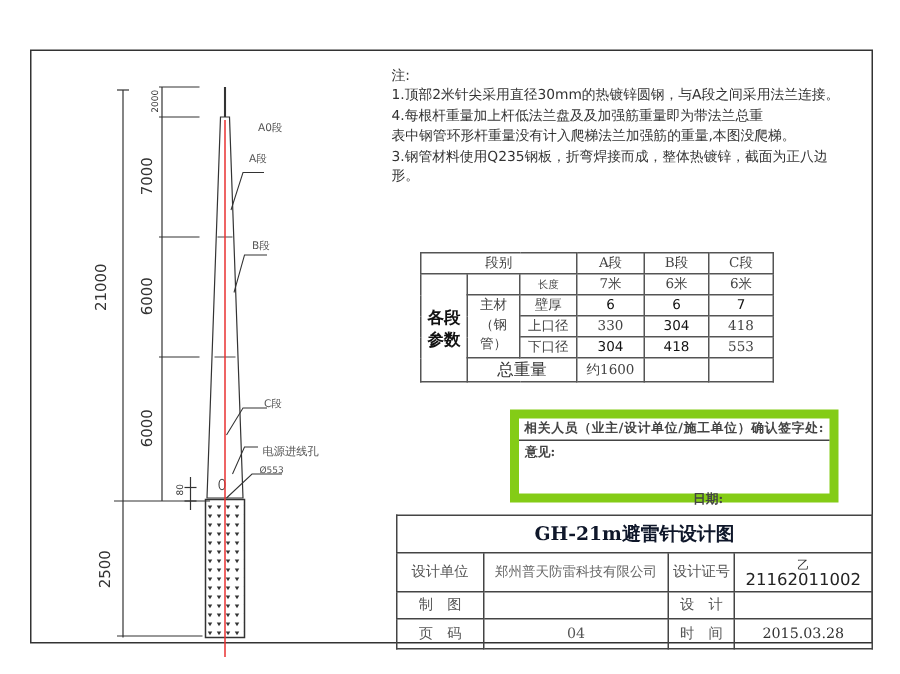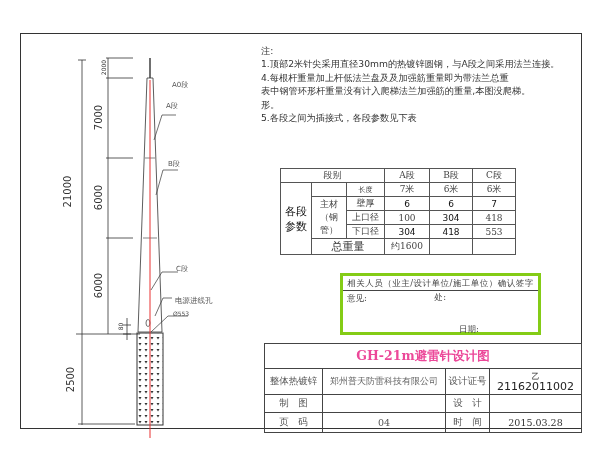--- a/index.html
+++ b/index.html
@@ -3,29 +3,29 @@
 <meta charset="utf-8">
 <style>
   html,body{margin:0;padding:0;background:#fff;}
   body{width:600px;height:449px;position:relative;overflow:hidden;font-family:"DejaVu Sans",sans-serif;color:#222;}
   .frame{position:absolute;left:20px;top:33px;width:562px;height:396px;border:1.5px solid #333;box-sizing:border-box;}
   svg.drawing{position:absolute;left:0;top:0;}
   .notes{position:absolute;left:261px;top:44px;width:320px;font-size:9.2px;line-height:13.4px;color:#333;}
   .notes div{white-space:nowrap;}
   .params{position:absolute;left:280px;top:168px;border-collapse:collapse;font-family:"DejaVu Serif",serif;font-size:9px;color:#444;border-radius:26px;}
   .params td{border:1px solid #555;text-align:center;padding:0;height:13px;}
-  .params .big{font-family:"DejaVu Sans",sans-serif;font-weight:normal;font-size:11px;color:#111;line-height:15px;}
+  .params .big{font-family:"DejaVu Sans",sans-serif;font-weight:bold;font-size:11px;color:#111;line-height:15px;}
   .params .bold{font-family:"DejaVu Sans",sans-serif;color:#111;}
-  .sign{position:absolute;left:340px;top:273px;width:201px;height:62px;border:3px solid #84cc16;box-sizing:border-box;font-family:"DejaVu Serif",serif;font-size:8.5px;color:#444;}
+  .sign{position:absolute;left:340px;top:273px;width:219px;height:62px;border:6px solid #84cc16;box-sizing:border-box;font-family:"DejaVu Serif",serif;font-size:8.5px;color:#444;font-weight:bold;}
   .sign .hdr{height:14px;line-height:14px;border-bottom:1px solid #444;text-align:center;letter-spacing:0.5px;}
   .sign .op{position:absolute;left:4px;top:17px;}
   .sign .dt{position:absolute;left:116px;top:48px;}
   .title{position:absolute;left:264px;top:343px;width:318px;border-collapse:collapse;font-family:"DejaVu Serif",serif;font-size:9.5px;color:#555;}
   .title td{border:1px solid #444;text-align:center;padding:0;}
-  .title .t1{font-size:12.5px;font-weight:bold;color:#ec4899;height:24px;}
+  .title .t1{font-size:12.5px;font-weight:bold;color:#0f172a;height:24px;}
   .title .row{height:20px;}
   .title .row2{height:18px;}
   .title .code{font-family:"DejaVu Sans",sans-serif;font-size:11px;color:#222;line-height:11px;}
   .title .codesm{font-size:8px;display:block;line-height:9px;color:#333;}
   .lbl{position:absolute;font-size:7px;color:#555;white-space:nowrap;}
   .dim{position:absolute;font-size:10px;color:#333;transform:rotate(-90deg);transform-origin:center;white-space:nowrap;font-family:"DejaVu Sans",sans-serif;}
 </style>
 </head>
 <body>
 
@@ -85,22 +85,22 @@
 <div class="lbl" style="left:168px;top:159px;">B段</div>
 <div class="lbl" style="left:176px;top:264px;">C段</div>
 <div class="lbl" style="left:175px;top:296px;font-size:7.5px;">电源进线孔</div>
 <div class="lbl" style="left:173px;top:310px;font-size:6px;">Ø553</div>
 
 <div class="notes">
   <div>注:</div>
   <div>1.顶部2米针尖采用直径30mm的热镀锌圆钢，与A段之间采用法兰连接。</div>
   <div>4.每根杆重量加上杆低法兰盘及及加强筋重量即为带法兰总重</div>
   <div>表中钢管环形杆重量没有计入爬梯法兰加强筋的重量,本图没爬梯。</div>
+  <div>3.钢管材料使用Q235钢板，折弯焊接而成，整体热镀锌，截面为正八边</div>
   <div>形。</div>
-  <div>5.各段之间为插接式，各段参数见下表</div>
 </div>
 
 <table class="params">
   <colgroup>
       <col style="width:30px">
       <col style="width:35px">
       <col style="width:38px">
       <col style="width:45px">
       <col style="width:43px">
       <col style="width:43px">
@@ -122,21 +122,21 @@
   </tr>
   <tr>
     <td rowspan="3" style="line-height:13px;">主材（钢管）</td>
     <td>壁厚</td>
     <td class="bold">6</td>
     <td class="bold">6</td>
     <td class="bold">7</td>
   </tr>
   <tr>
     <td>上口径</td>
-    <td>100</td>
+    <td>330</td>
     <td class="bold">304</td>
     <td>418</td>
   </tr>
   <tr>
     <td>下口径</td>
     <td class="bold">304</td>
     <td class="bold">418</td>
     <td>553</td>
   </tr>
   <tr>
@@ -159,21 +159,21 @@
       <col style="width:58px">
       <col style="width:124px">
       <col style="width:44px">
       <col style="width:92px">
     </colgroup>
   <tbody>
       <tr>
         <td colspan="4" class="t1">GH-21m避雷针设计图</td>
       </tr>
   <tr class="row" style="height:26px;">
-    <td>整体热镀锌</td>
+    <td>设计单位</td>
     <td style="color:#666;font-size:9px;">郑州普天防雷科技有限公司</td>
     <td>设计证号</td>
     <td class="code"><span class="codesm">乙</span><span>21162011002</span></td>
   </tr>
   <tr class="row2">
     <td>制　图</td>
     <td></td>
     <td>设　计</td>
     <td></td>
   </tr>

